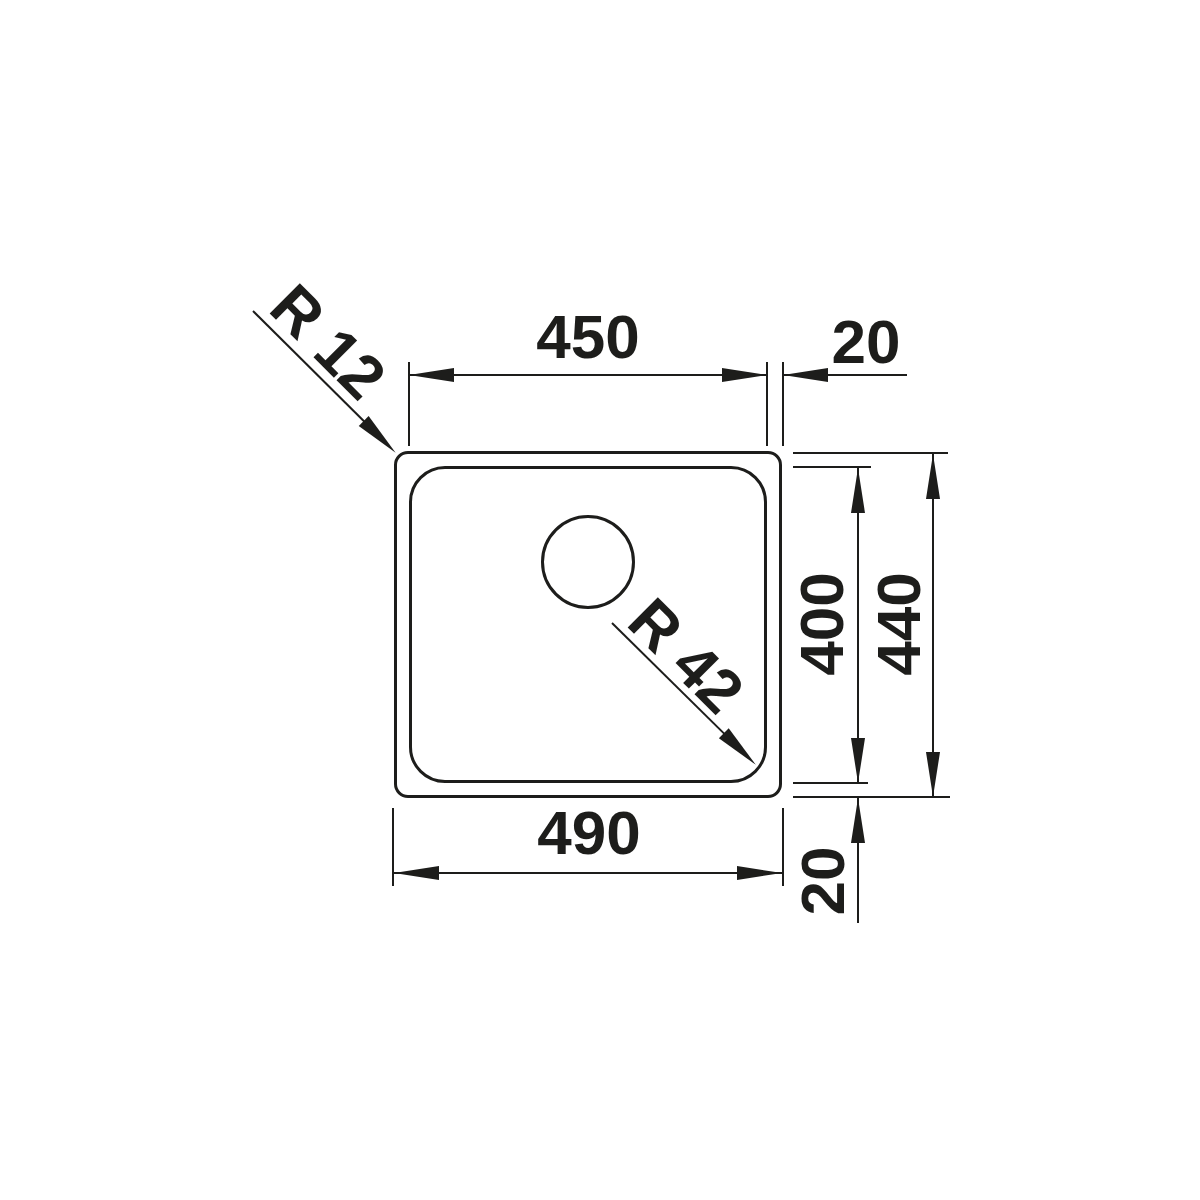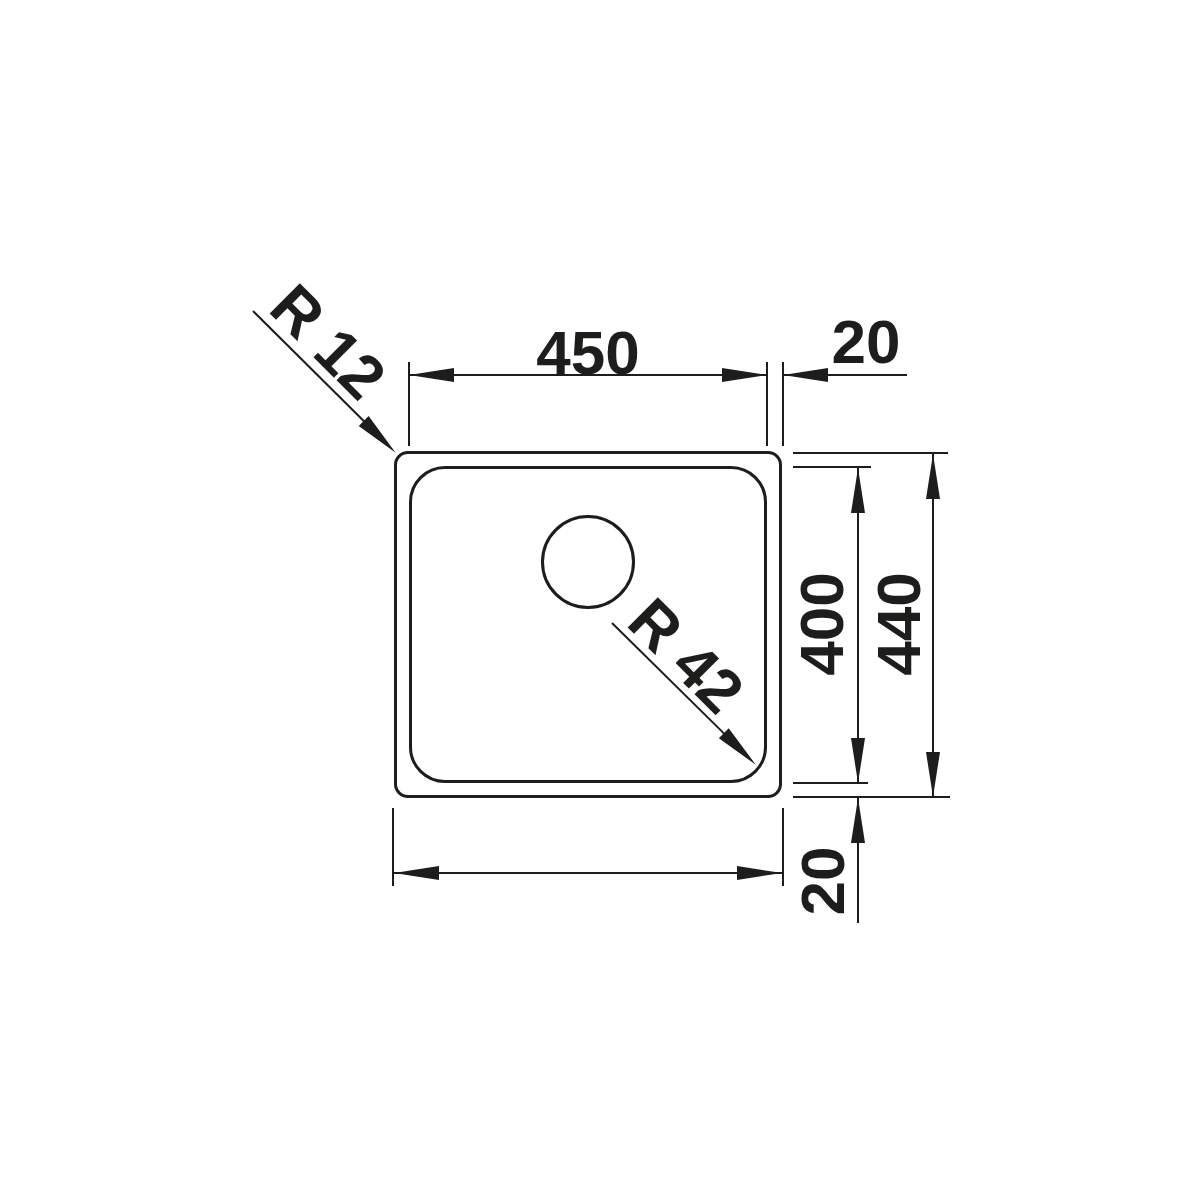--- a/index.html
+++ b/index.html
@@ -65,21 +65,22 @@
 
   <div class="leader" style="left:253px; top:304px; width:201px; transform:rotate(44.8deg);">
     <div class="shaft"></div>
     <div class="head"></div>
   </div>
   <div class="leader" style="left:612px; top:616px; width:202px; transform:rotate(44.6deg);">
     <div class="shaft"></div>
     <div class="head"></div>
   </div>
 
-  <div class="dim-text" style="left:588px; top:353px;text-align:right;">450</div>
+  <div class="dim-text" style="left:588px; top:337px;text-align:right;">450</div>
   <div class="dim-text" style="left:866px; top:342px;">20</div>
+  <div class="dim-text" style="left:589px; top:833px;">490</div>
   <div class="dim-text rot-ccw" style="left:822px; top:624px;">400</div>
   <div class="dim-text rot-ccw" style="left:899px; top:624px;">440</div>
   <div class="dim-text rot-ccw" style="left:823px; top:881px;">20</div>
   <div class="dim-text rot-45" style="left:328px; top:342px;">R 12</div>
   <div class="dim-text rot-45" style="left:686px; top:656px;">R 42</div>
 
 </div>
 
 </body></html>

